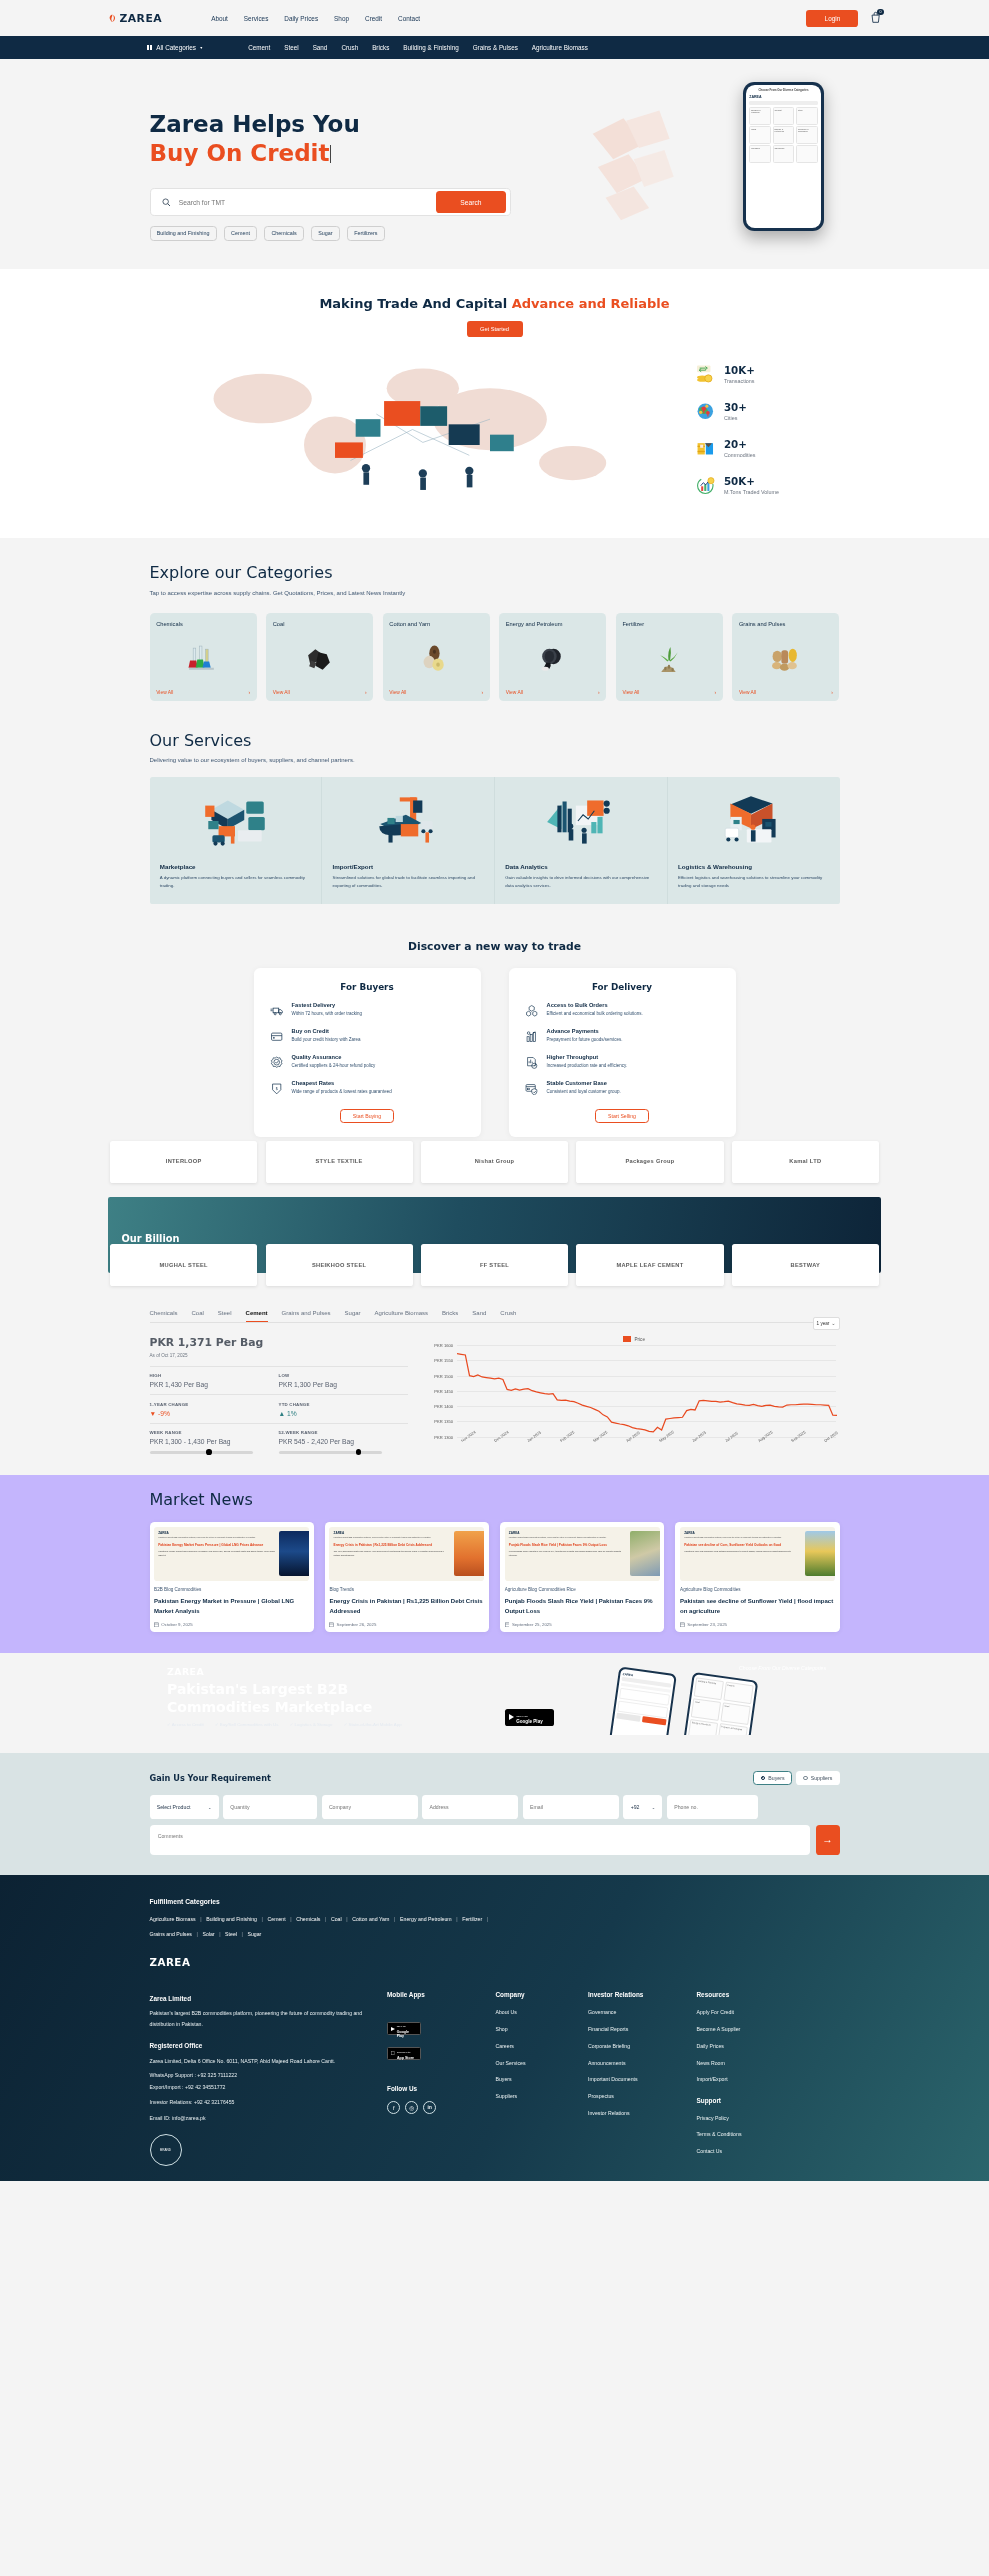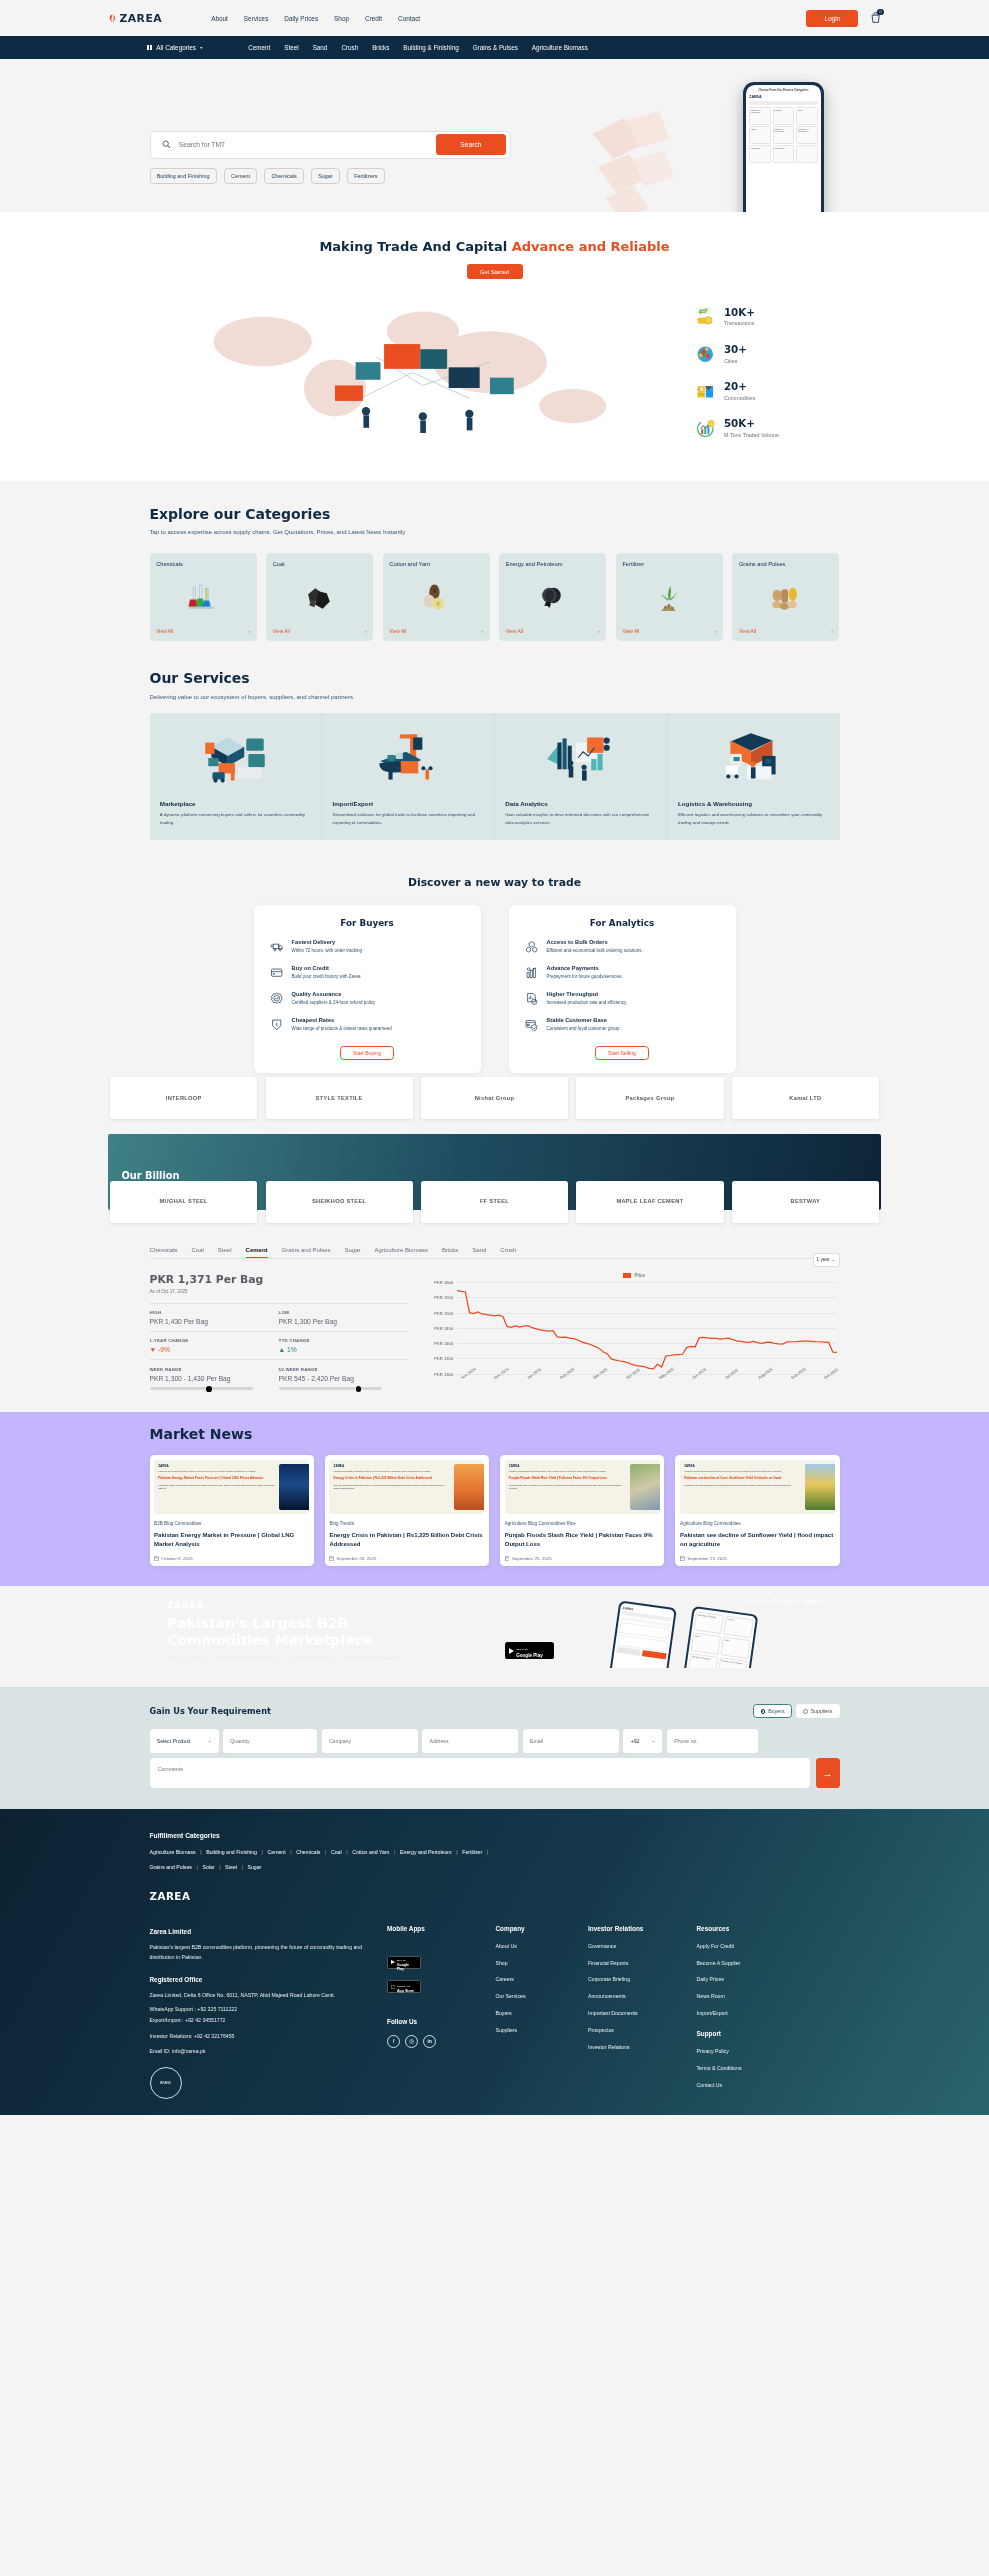--- a/index.html
+++ b/index.html
@@ -73,21 +73,21 @@
     border-radius:3.1px; width:56px; height:15.5px; font-size:5.7px; cursor:pointer; font-family:"Liberation Sans", sans-serif; }
   .trade-body { display:flex; align-items:center; margin-top:15.5px; width:690px; margin-left:auto; margin-right:auto; }
   .map-art { flex:1; height:155px; position:relative; }
   .stats { width:165px; display:flex; flex-direction:column; gap:16.5px; padding-left:20.6px; }
   .stat { display:flex; align-items:center; gap:8.2px; }
   .stat-ico { width:20.6px; height:20.6px; flex:none; }
   .stat-num { font-size:10.3px; font-weight:bold; color:#0f2a44; font-family:"DejaVu Sans", sans-serif; line-height:1.1; }
   .stat-lbl { font-size:5.4px; color:#6d7580; margin-top:2.1px; }
 
   
-  .sec-title { font-size:14px; font-weight:bold; color:#0f2a44; font-family:"DejaVu Sans", sans-serif; }
+  .sec-title { font-size:16px; font-weight:normal; color:#0f2a44; font-family:"DejaVu Sans", sans-serif; }
   .sec-sub { font-size:6px; color:#3d5570; margin-top:7.2px; }
 
   
   .categories { background:#f4f4f4; padding:25px 0 20.6px; }
   .cat-cards { display:flex; gap:9.3px; margin-top:17.5px; }
   .cat-card { flex:1; background:#dbe7e7; border-radius:4.6px; height:88px; padding:7.2px 6.7px 6.2px;
     display:flex; flex-direction:column; cursor:pointer; }
   .cat-name { font-size:5.7px; color:#0f2a44; line-height:1.7; }
   .cat-img { flex:1; display:flex; align-items:center; justify-content:center; }
   .cat-foot { display:flex; align-items:center; justify-content:space-between; font-size:4.9px; color:#ea4e20; }
@@ -296,20 +296,24 @@
       <a href="#">Building &amp; Finishing</a>
       <a href="#">Grains &amp; Pulses</a>
       <a href="#">Agriculture Biomass</a>
     </div>
   </div>
 </div>
 
 <section class="hero">
   <div class="hero-inner">
     <div class="hero-left">
+      <h1 class="hero-h1">
+        <span>Zarea Helps You</span><br>
+        <span class="accent">Buy On Credit</span><span class="cursor"></span>
+      </h1>
       <div class="searchbar">
         <svg class="search-ico" viewBox="0 0 18 18">
           <circle cx="7.5" cy="7.5" r="5.6" fill="none" stroke="#2a3c4f" stroke-width="1.6"></circle>
           <line x1="11.6" y1="11.6" x2="16.5" y2="16.5" stroke="#2a3c4f" stroke-width="1.8"></line>
         </svg>
         <input class="search-field" placeholder="Search for TMT" style="">
         <button class="btn-search">Search</button>
       </div>
       <div class="chips">
         <button class="chip">Building and Finishing</button>
@@ -718,21 +722,21 @@
         <div>
           <div class="feat-h">Cheapest Rates</div>
           <div class="feat-p">Wide range of products &amp; lowest rates guaranteed</div>
         </div>
       </div>
 
       <button class="btn-outline">Start Buying</button>
     </div>
 
     <div class="panel">
-      <h3>For Analytics</h3>
+      <h3>For Delivery</h3>
 
       <div class="feat">
         <svg class="feat-ico" viewBox="0 0 26 26">
           <path d="M13 3 l5 3 v5 l-5 3 l-5 -3 v-5 z" fill="none" stroke="#12314d" stroke-width="1.3"></path>
           <path d="M7 14 l4 2.4 v4.6 l-4 2.4 l-4 -2.4 v-4.6 z" fill="none" stroke="#12314d" stroke-width="1.3"></path>
           <path d="M19 14 l4 2.4 v4.6 l-4 2.4 l-4 -2.4 v-4.6 z" fill="none" stroke="#12314d" stroke-width="1.3"></path>
         </svg>
         <div>
           <div class="feat-h">Access to Bulk Orders</div>
           <div class="feat-p">Efficient and economical bulk ordering solutions.</div>

